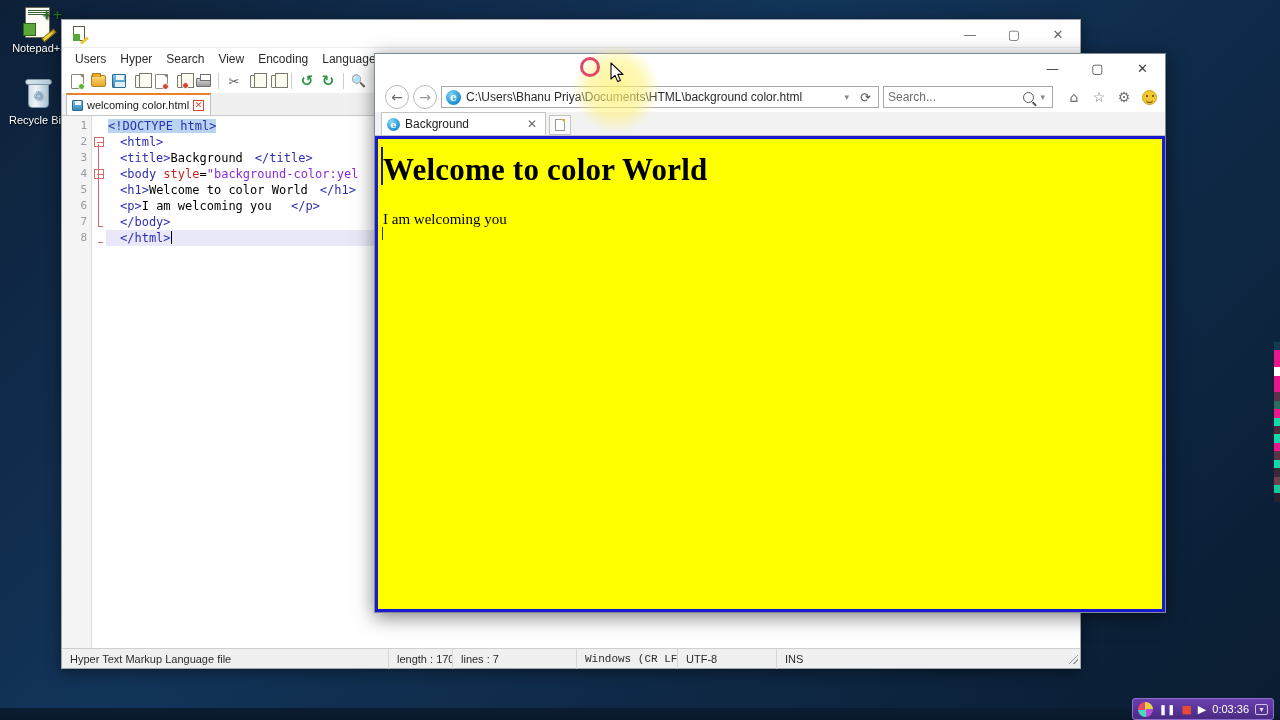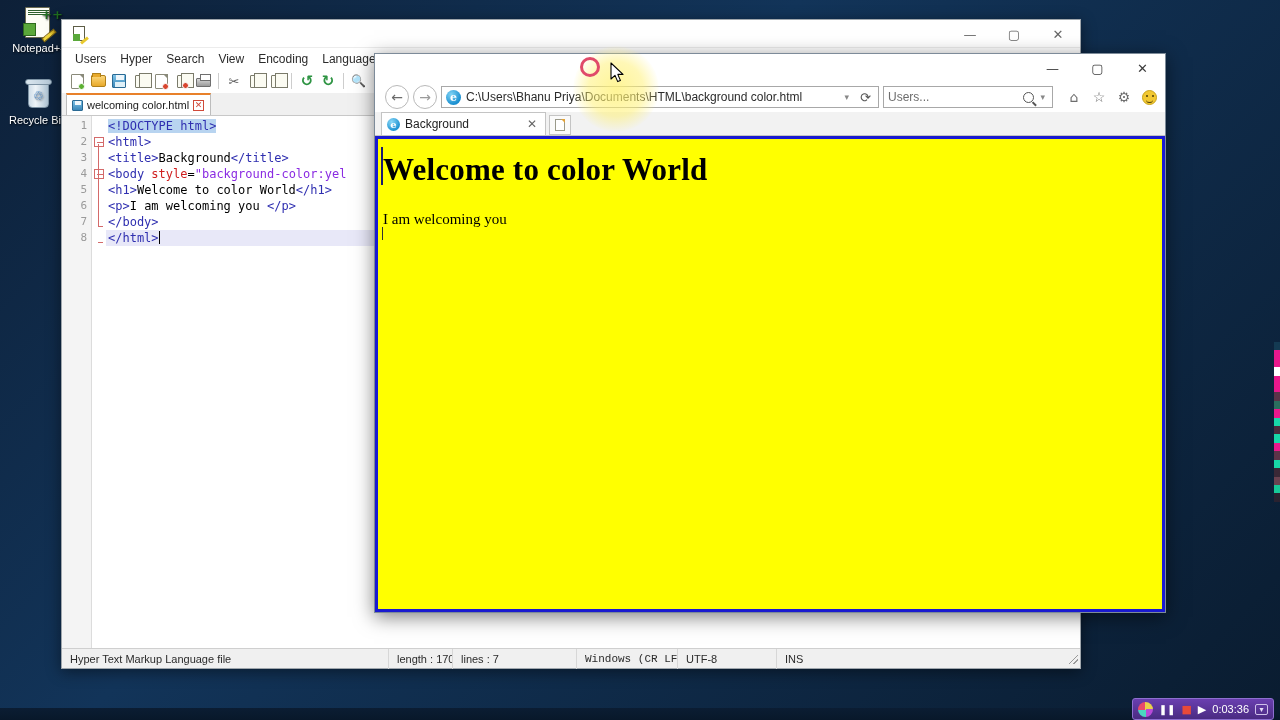--- a/index.html
+++ b/index.html
@@ -306,21 +306,21 @@
     padding-top: 2px;
     font-family: "DejaVu Sans Mono", monospace;
     font-size: 12px;
     line-height: 16px;
     position: relative;
     overflow: hidden;
     white-space: pre;
   }
   .code-line { height: 16px; line-height: 16px; padding-left: 2px; }
   .code-line.cur { background: #e8e8f8; }
-  .tag { color: #2f2fb0; }
+  .tag { color: #2f2fb0; margin-left: 12px; }
   .attr { color: #d02020; }
   .val { color: #8a2be2; }
   .txt { color: #000000; }
   .doctype-sel { background: #b8d4f0; color: #2f2fb0; }
   .caret {
     display: inline-block; width: 1px; height: 13px;
     background: #000; vertical-align: -2px;
   }
 
   
@@ -774,21 +774,21 @@
     <div class="nav-circle">→</div>
 
     <div class="addr-box">
       <span class="ie-e">e</span>
       <span class="addr-text">C:\Users\Bhanu Priya\Documents\HTML\background color.html</span>
       <span class="addr-caret">▾</span>
       <span class="addr-refresh">⟳</span>
     </div>
 
     <div class="search-box">
-      <span class="search-text">Users...</span>
+      <span class="search-text">Search...</span>
       <span class="mag"></span>
       <span class="addr-caret">▾</span>
     </div>
 
     <div class="ie-tool-icons">
       <div class="ic-btn">⌂</div>
       <div class="ic-btn">☆</div>
       <div class="ic-btn">⚙</div>
       <div class="ic-btn">
           <span class="smiley"></span>

